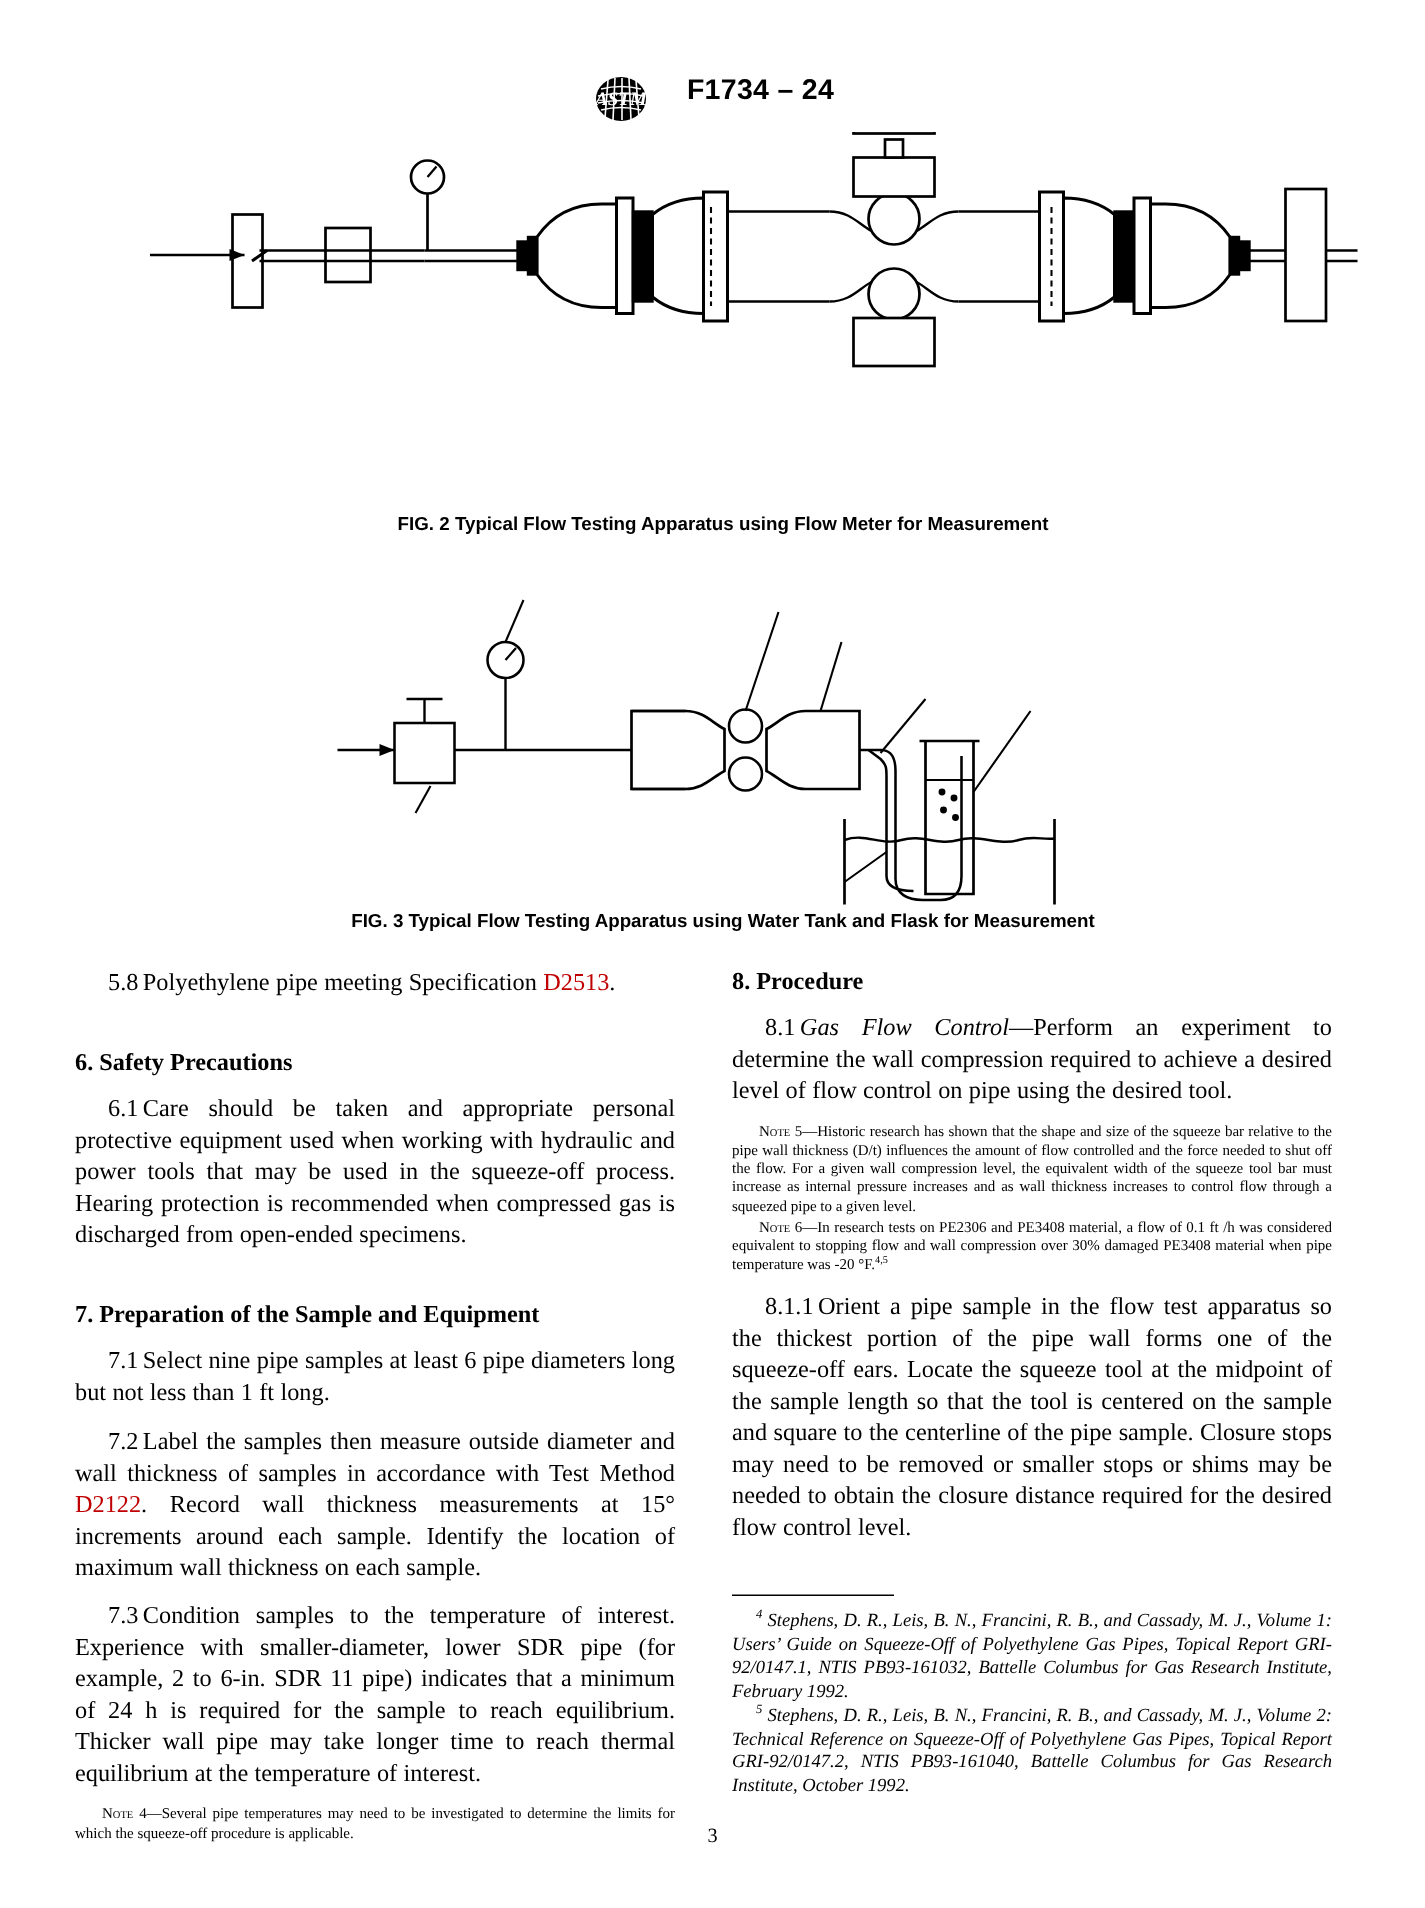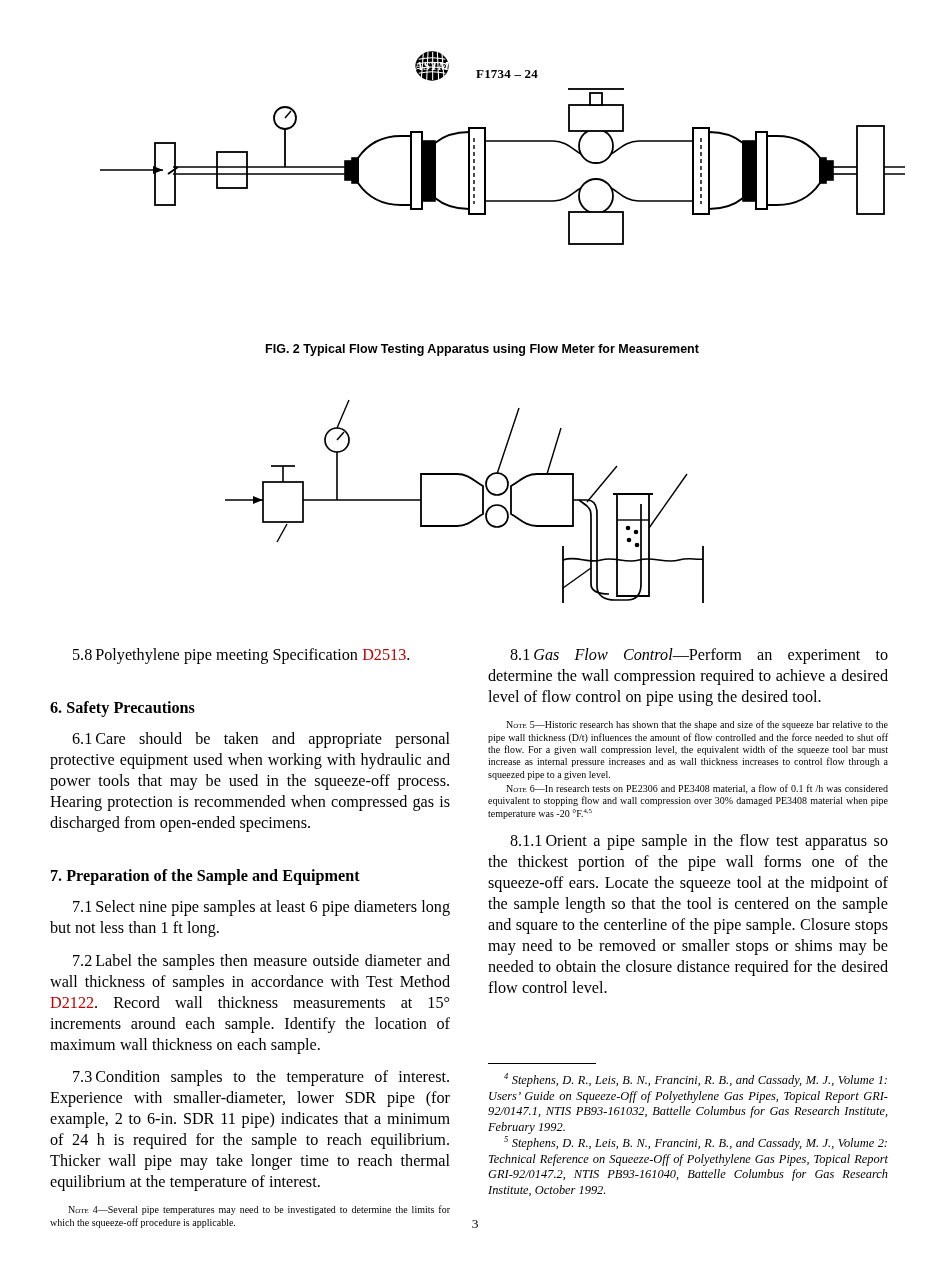--- a/index.html
+++ b/index.html
@@ -16,33 +16,33 @@
     overflow: hidden;
   }
 
   
   .page-header {
     position: absolute;
     top: 50px;
     left: 0;
     width: 950px;
     display: flex;
-    align-items: flex-end;
+    align-items: flex-start;
     justify-content: center;
     gap: 24px;
   }
   .astm-logo {
     width: 40px;
     height: 32px;
     display: block;
   }
   .header-title {
-    font-family: Liberation Serif, serif;
+    font-family: Liberation Sans, sans-serif;
     font-weight: bold;
-    font-size: 13px;
+    font-size: 19px;
     letter-spacing: 0.2px;
   }
 
   
   .figure-block { position: absolute; left: 0; width: 950px; }
   #figure-2-block { top: 88px; }
   #figure-3-block { top: 378px; }
 
   .figure-caption {
     font-family: "Liberation Sans", sans-serif;
@@ -325,20 +325,21 @@
       <text class="fig-label" x="520" y="47" text-anchor="start">Test Specimen</text>
       <text class="fig-label" x="592" y="85" text-anchor="start">Hose</text>
       <text class="fig-label" x="625" y="93" text-anchor="start">Measuring Flask</text>
       <text class="fig-label" x="228" y="112" text-anchor="start">Nitrogen</text>
       <text class="fig-label" x="228" y="128" text-anchor="start">Supply</text>
       <text class="fig-label" x="245" y="159" text-anchor="start">Pressure Regulator</text>
       <text class="fig-label" x="495" y="220" text-anchor="middle">Water Tank</text>
     </g>
   </svg>
 
+  <div class="figure-caption">FIG. 3 Typical Flow Testing Apparatus using Water Tank and Flask for Measurement</div>
 </div>
 
 <div class="body-columns">
 
   <div class="col col-left">
 
     <p class="para">
       <span class="num">5.8</span><span>Polyethylene pipe meeting Specification </span><span class="lnk">D2513</span><span>.</span>
     </p>
 
@@ -363,20 +364,21 @@
       <span class="num">7.3</span><span>Condition samples to the temperature of interest. Experience with smaller-diameter, lower SDR pipe (for example, 2 to 6-in. SDR 11 pipe) indicates that a minimum of 24 h is required for the sample to reach equilibrium. Thicker wall pipe may take longer time to reach thermal equilibrium at the temperature of interest.</span>
     </p>
 
     <p class="note">
       <span class="note-label">Note</span>&nbsp;<span>4</span><span>—Several pipe temperatures may need to be investigated to determine the limits for which the squeeze-off procedure is applicable.</span>
     </p>
   </div>
 
   <div class="col col-right">
 
+    <p class="sec-head" style="margin-top:0">8.  Procedure</p>
 
     <p class="para">
       <span class="num">8.1</span><span class="ital">Gas Flow Control</span><span>—Perform an experiment to determine the wall compression required to achieve a desired level of flow control on pipe using the desired tool.</span>
     </p>
 
     <p class="note">
       <span class="note-label">Note</span>&nbsp;<span>5</span><span>—Historic research has shown that the shape and size of the squeeze bar relative to the pipe wall thickness (D/t) influences the amount of flow controlled and the force needed to shut off the flow. For a given wall compression level, the equivalent width of the squeeze tool bar must increase as internal pressure increases and as wall thickness increases to control flow through a squeezed pipe to a given level.</span>
     </p>
 
     <p class="note" style="margin-top:2px">

